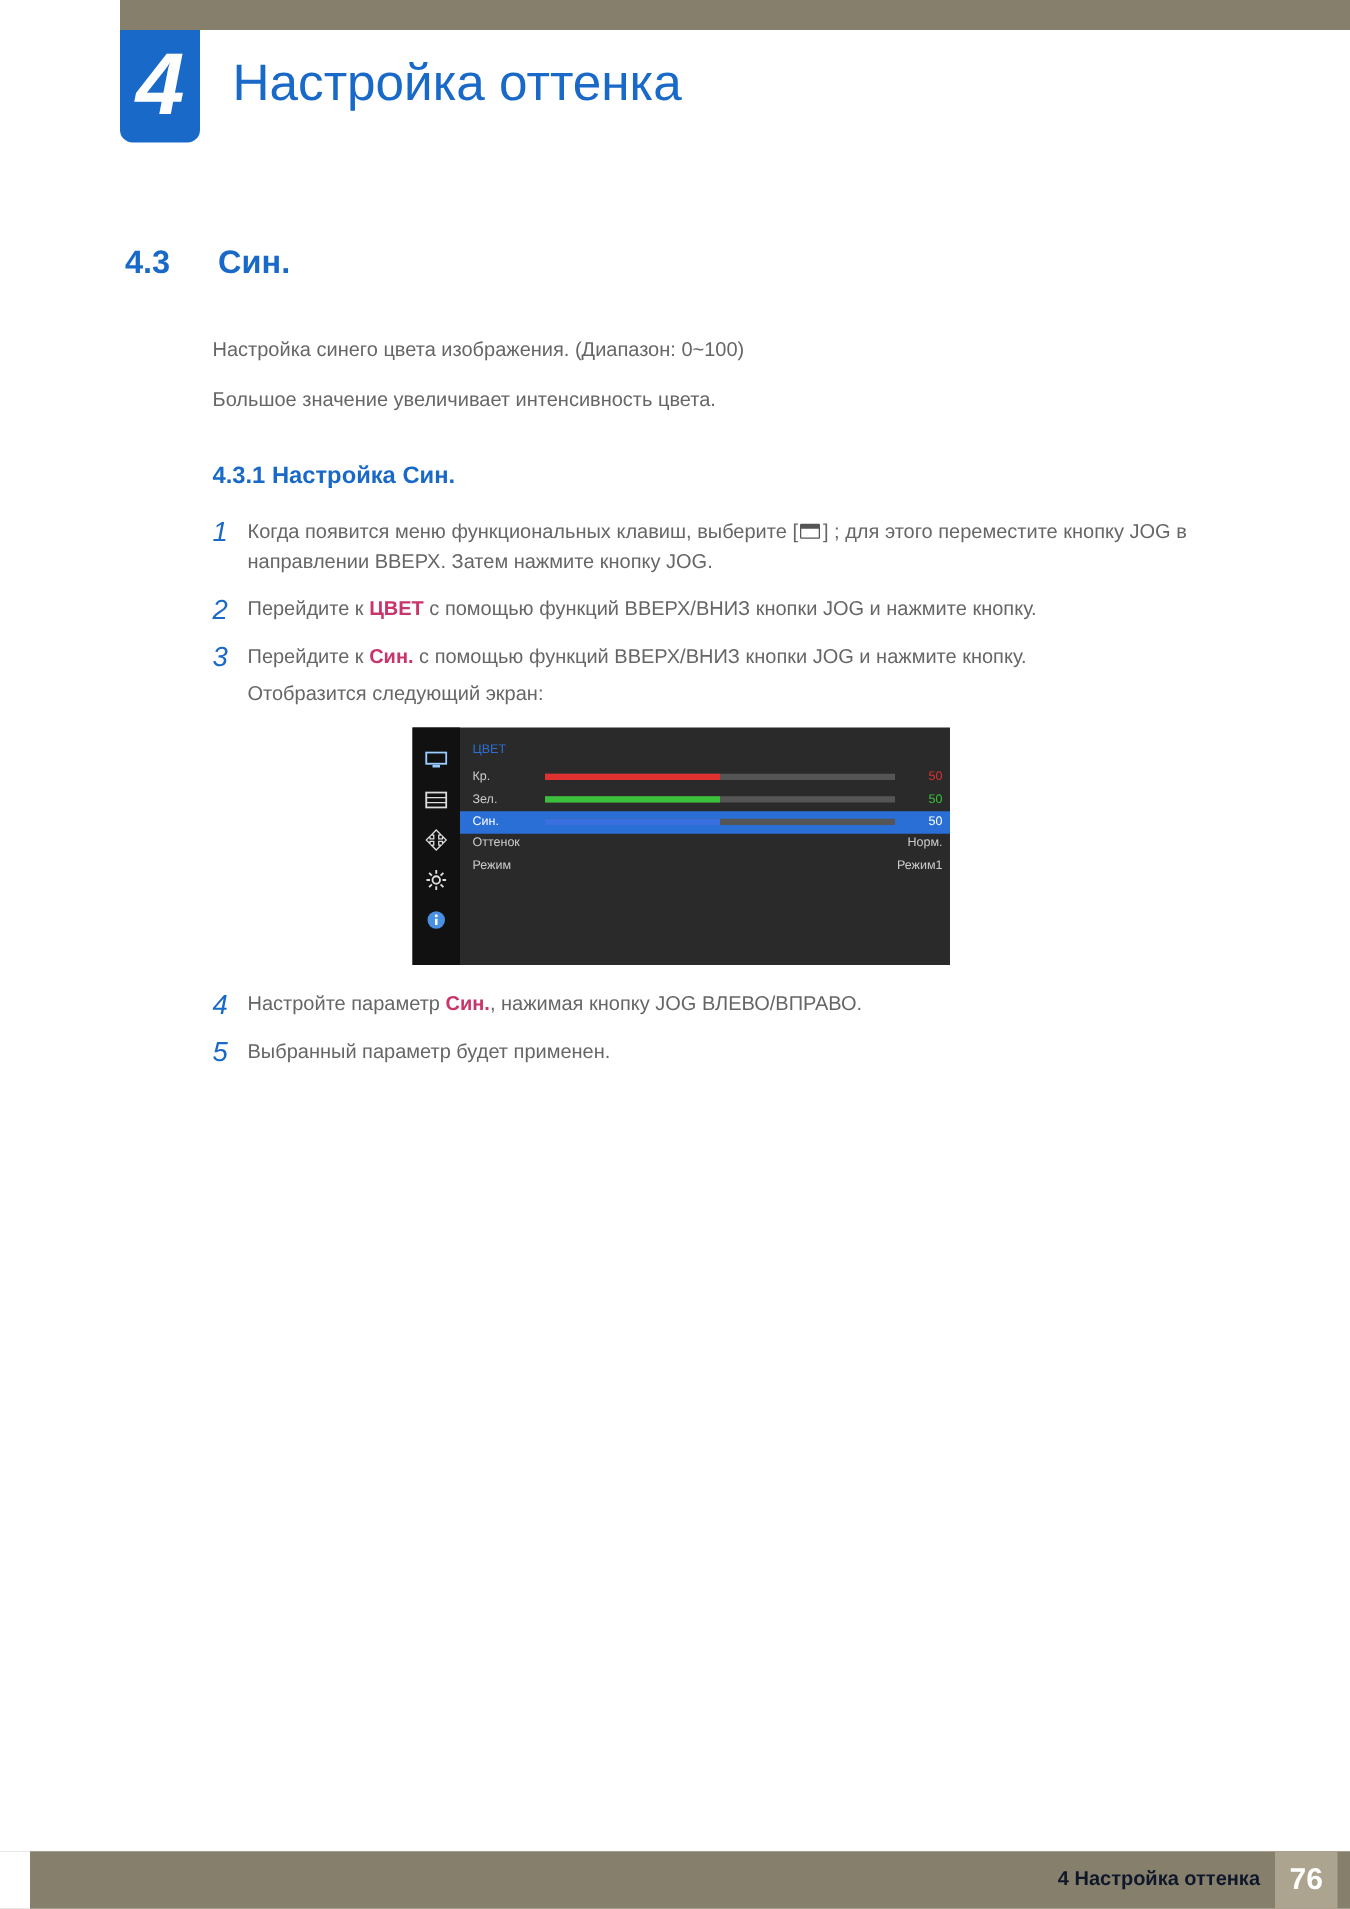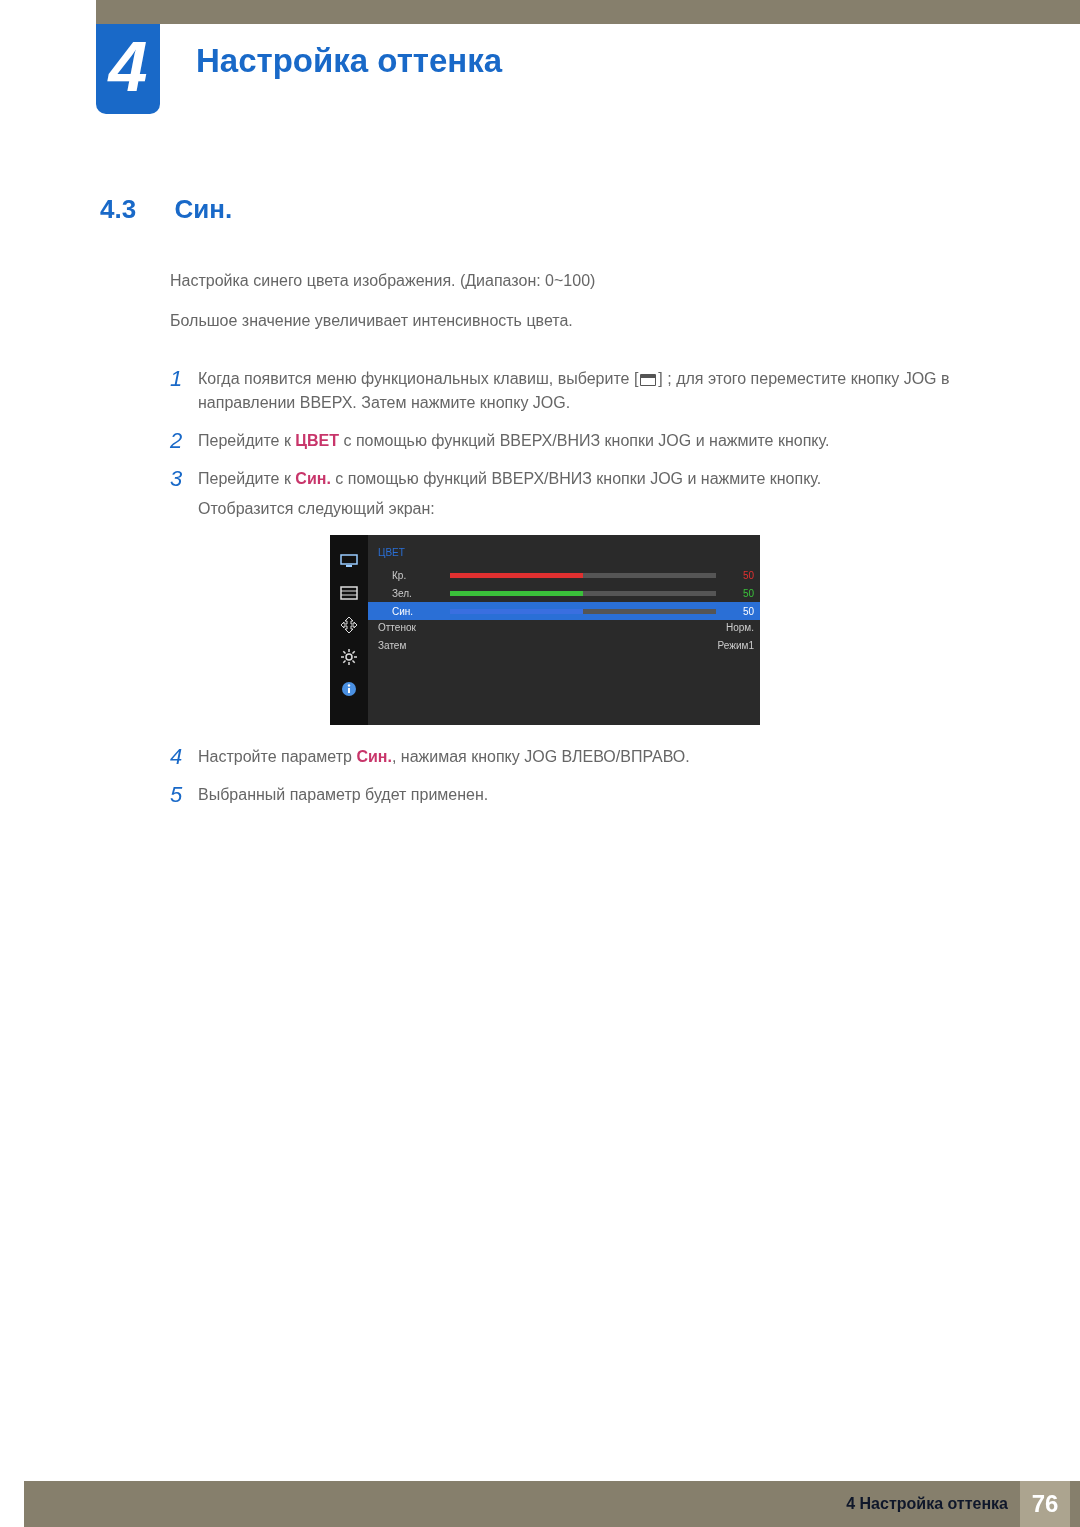--- a/index.html
+++ b/index.html
@@ -37,24 +37,24 @@
     color: #fff;
     font-size: 70px;
     font-weight: bold;
     font-style: italic;
     text-align: center;
     line-height: 86px;
     z-index: 3;
   }
   .chapter-title {
     position: absolute;
-    top: 36px; left: 196px;
-    color: #1969c8;
-    font-size: 33px;
-    font-weight: bold;
+    top: 36px; left: 186px;
+    color: #1969c8;
+    font-size: 41px;
+    font-weight: normal;
     z-index: 3;
   }
   .content {
     position: absolute;
     top: 190px;
     left: 100px;
     width: 880px;
   }
   .sec-num {
     display: inline-block;
@@ -172,21 +172,21 @@
   }
   .osd-title {
     color: #2a6fd6;
     font-size: 10px;
     padding: 2px 10px 6px 10px;
   }
   .osd-row {
     display: flex;
     align-items: center;
     height: 18px;
-    padding: 0 6px 0 24px;
+    padding: 0 6px 0 10px;
   }
   .osd-row.selected { background: #2a6fd6; color: #fff; }
   .osd-label { width: 58px; }
   .osd-bar {
     flex: 1;
     height: 5px;
     background: #555;
     position: relative;
     margin-right: 8px;
   }
@@ -261,20 +261,21 @@
     <span class="sec-title">Син.</span>
   </div>
 
   <div class="body-text">
     <p>Настройка синего цвета изображения. (Диапазон: 0~100)</p>
     <p>Большое значение увеличивает интенсивность цвета.</p>
   </div>
 
 
   <div class="subsec">
+    <div class="subsec-heading">4.3.1 Настройка Син.</div>
 
     <ol class="steps">
       <li>
         <span class="step-num">1</span>
         <span class="step-body">
           <span>Когда появится меню функциональных клавиш, выберите [</span><span class="menu-icon"></span><span>] ; для этого переместите кнопку JOG в направлении ВВЕРХ. Затем нажмите кнопку JOG.</span>
         </span>
       </li>
       <li>
         <span class="step-num">2</span>
@@ -355,21 +356,21 @@
           <span class="osd-bar">
               <span class="osd-bar-fill fill-blue" style="width:50%"></span>
             </span>
           <span class="osd-val val-white">50</span>
         </div>
         <div class="osd-row-text">
           <span>Оттенок</span>
           <span>Норм.</span>
         </div>
         <div class="osd-row-text">
-          <span>Затем</span>
+          <span>Режим</span>
           <span>Режим1</span>
         </div>
       </div>
     </div>
 
     <ol class="steps">
       <li>
         <span class="step-num">4</span>
         <span class="step-body">
           <span>Настройте параметр </span><span class="kw-blue">Син.</span><span>, нажимая кнопку JOG ВЛЕВО/ВПРАВО.</span>

